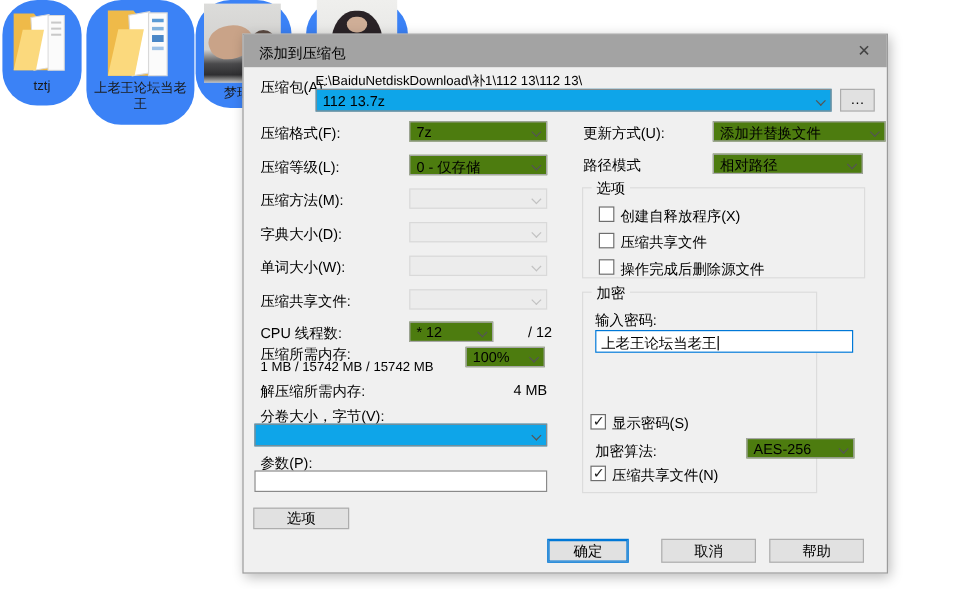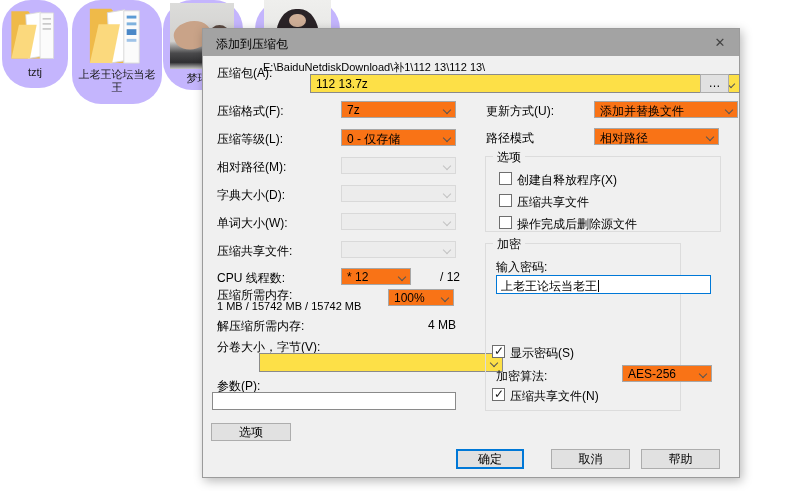--- a/index.html
+++ b/index.html
@@ -1,21 +1,21 @@
 <!DOCTYPE html>
 <html><head>
 <meta charset="utf-8">
 <style>
   * { margin:0; padding:0; box-sizing:border-box; }
   html,body { width:800px; height:491px; background:#ffffff; overflow:hidden;
     font-family:"Liberation Sans", sans-serif; font-size:12px; color:#000; }
 
   
   .desktop { position:absolute; inset:0; background:#fff; }
-  .desk-item { position:absolute; background:#c4b5fd; text-align:center; cursor:default;border-radius:29px; }
+  .desk-item { position:absolute; background:#3b82f6; text-align:center; cursor:default;border-radius:29px; }
   .desk-label { font-size:11px; color:#1a1a1a; line-height:13px; }
   .folder-svg { display:block; margin:4px auto 2px auto; }
   .photo { position:absolute; overflow:hidden; }
   .photo-a { background:linear-gradient(180deg,#dcdcda 0%,#d2d1cf 58%,#4a4a4c 76%,#2f2f31 90%,#c8c8c6 100%); }
   .photo-a::before { content:""; position:absolute; left:6%; top:28%; width:58%; height:42%;
     background:#c9a388; border-radius:45% 60% 50% 55%; transform:rotate(-18deg); }
   .photo-a::after { content:""; position:absolute; right:8%; top:34%; width:30%; height:26%;
     background:#5b4a42; border-radius:50%; }
   .photo-b { background:linear-gradient(180deg,#efefed 0%,#e2e2e0 100%); }
   .photo-b::before { content:""; position:absolute; left:18%; top:14%; width:64%; height:95%;
@@ -27,23 +27,23 @@
   .dialog { position:absolute; left:202px; top:28px; width:538px; height:450px;
     background:#f0f0f0; border:1px solid #9b9b9b; box-shadow:2px 3px 10px rgba(0,0,0,.28); z-index:10; }
   .titlebar { position:absolute; left:0; top:0; right:0; height:27px; background:#a3a3a3; }
   .title-text { position:absolute; left:13px; top:7px; font-size:12px; }
   .close-btn { position:absolute; right:10px; top:5px; width:18px; height:18px; text-align:center;
     line-height:18px; font-size:13px; color:#444; cursor:pointer; }
 
   .lbl { position:absolute; white-space:nowrap; font-size:12px; }
   .small { font-size:11px; }
 
-  .combo { position:absolute; background:#f97316; border:1px solid #a7a7a7; height:17px;
+  .combo { position:absolute; background:#4d7c0f; border:1px solid #a7a7a7; height:17px;
     padding:1px 16px 0 5px; white-space:nowrap; overflow:hidden; cursor:default; }
-  .combo.white { background:#fde047; border-color:#8a8a8a;margin-left:47px; }
+  .combo.white { background:#0ea5e9; border-color:#8a8a8a; }
   .combo.disabled { background:#ececec; border-color:#d9d9d9; }
   .chev { position:absolute; right:5px; top:5px; width:6px; height:6px;
     border-right:1px solid #555; border-bottom:1px solid #555; transform:rotate(45deg); }
   .combo.disabled .chev { border-color:#c2c2c2; }
   .combo.tall { height:19px; padding-top:2px; }
   .combo.tall .chev { top:6px; }
 
   .txtinput { position:absolute; background:#fff; border:1px solid #8a8a8a; height:18px;
     font-family:"Liberation Sans",sans-serif; font-size:12px; padding:0 4px; }
   .pwdbox { position:absolute; background:#fff; border:1px solid #0078d7; height:19px;
@@ -120,21 +120,21 @@
   <span class="lbl" style="left:14px;top:74px;">压缩格式(F):</span>
   <div class="combo" style="left:138px;top:72px;width:115px;">
     <span>7z</span><span class="chev"></span>
   </div>
 
   <span class="lbl" style="left:14px;top:102px;">压缩等级(L):</span>
   <div class="combo" style="left:138px;top:100px;width:115px;">
     <span>0 - 仅存储</span><span class="chev"></span>
   </div>
 
-  <span class="lbl" style="left:14px;top:130px;">相对路径(M):</span>
+  <span class="lbl" style="left:14px;top:130px;">压缩方法(M):</span>
   <div class="combo disabled" style="left:138px;top:128px;width:115px;">
     <span></span><span class="chev"></span>
   </div>
 
   <span class="lbl" style="left:14px;top:158px;">字典大小(D):</span>
   <div class="combo disabled" style="left:138px;top:156px;width:115px;">
     <span></span><span class="chev"></span>
   </div>
 
   <span class="lbl" style="left:14px;top:186px;">单词大小(W):</span>

